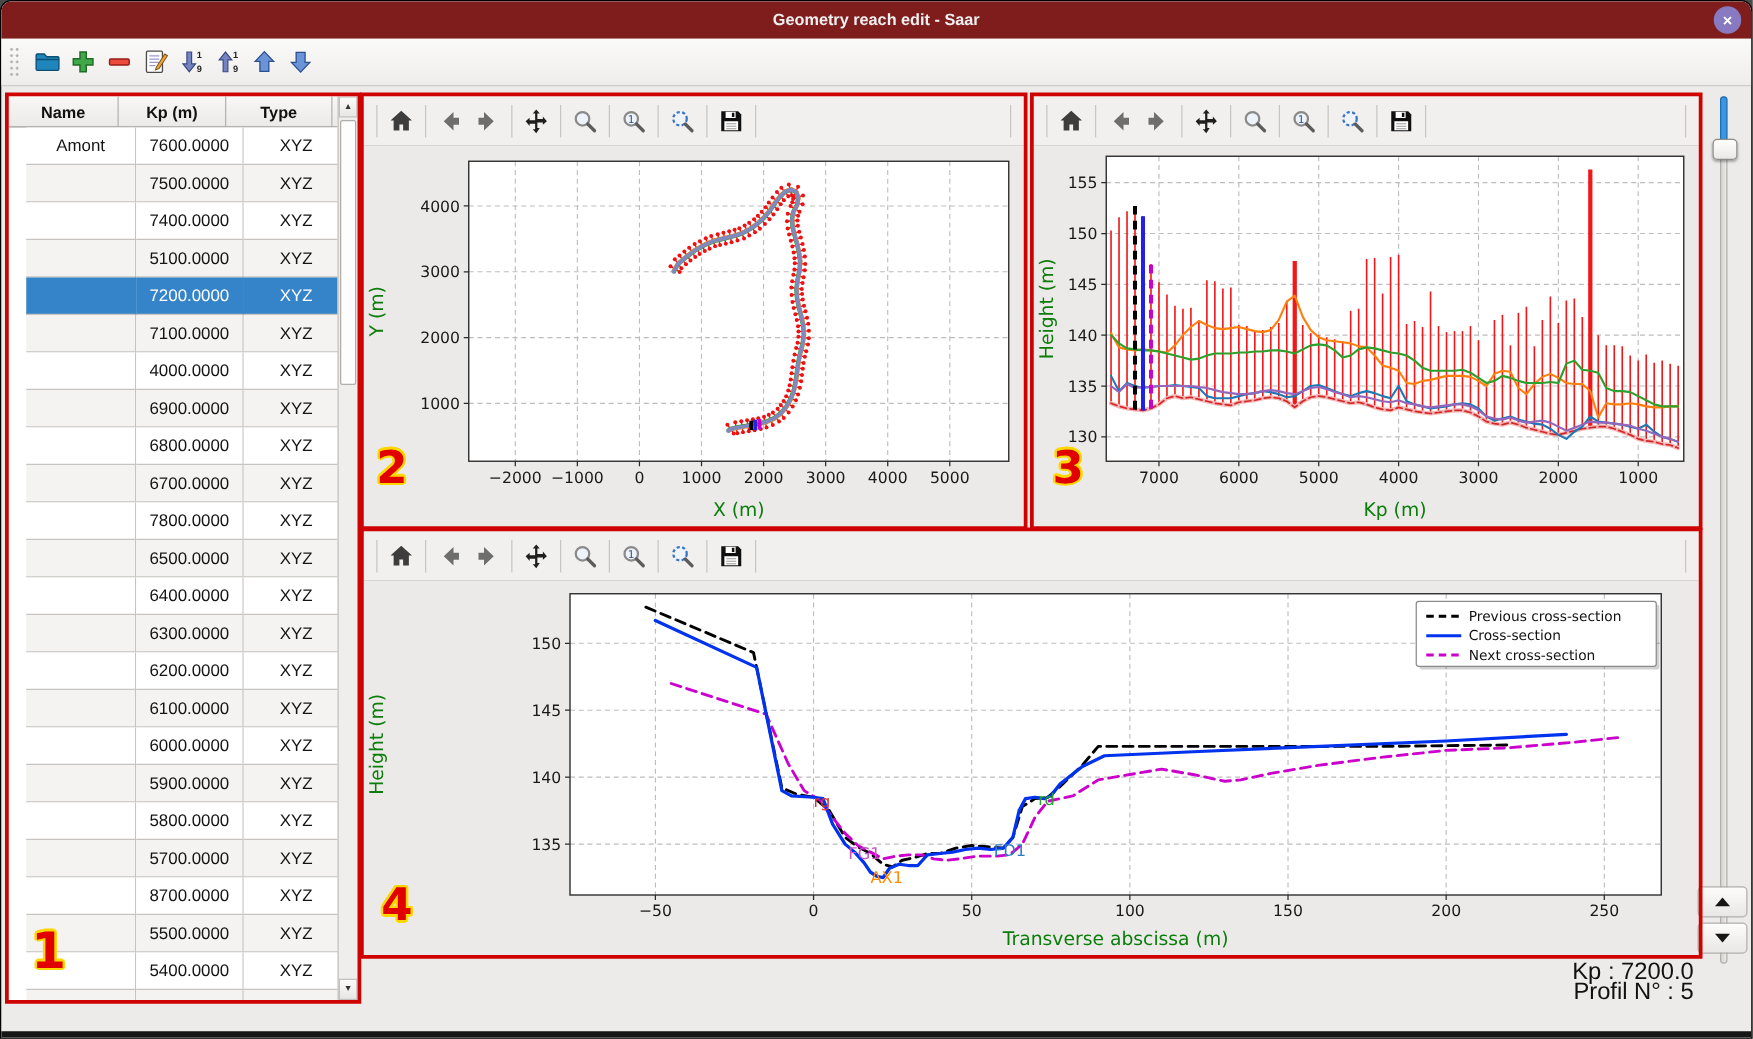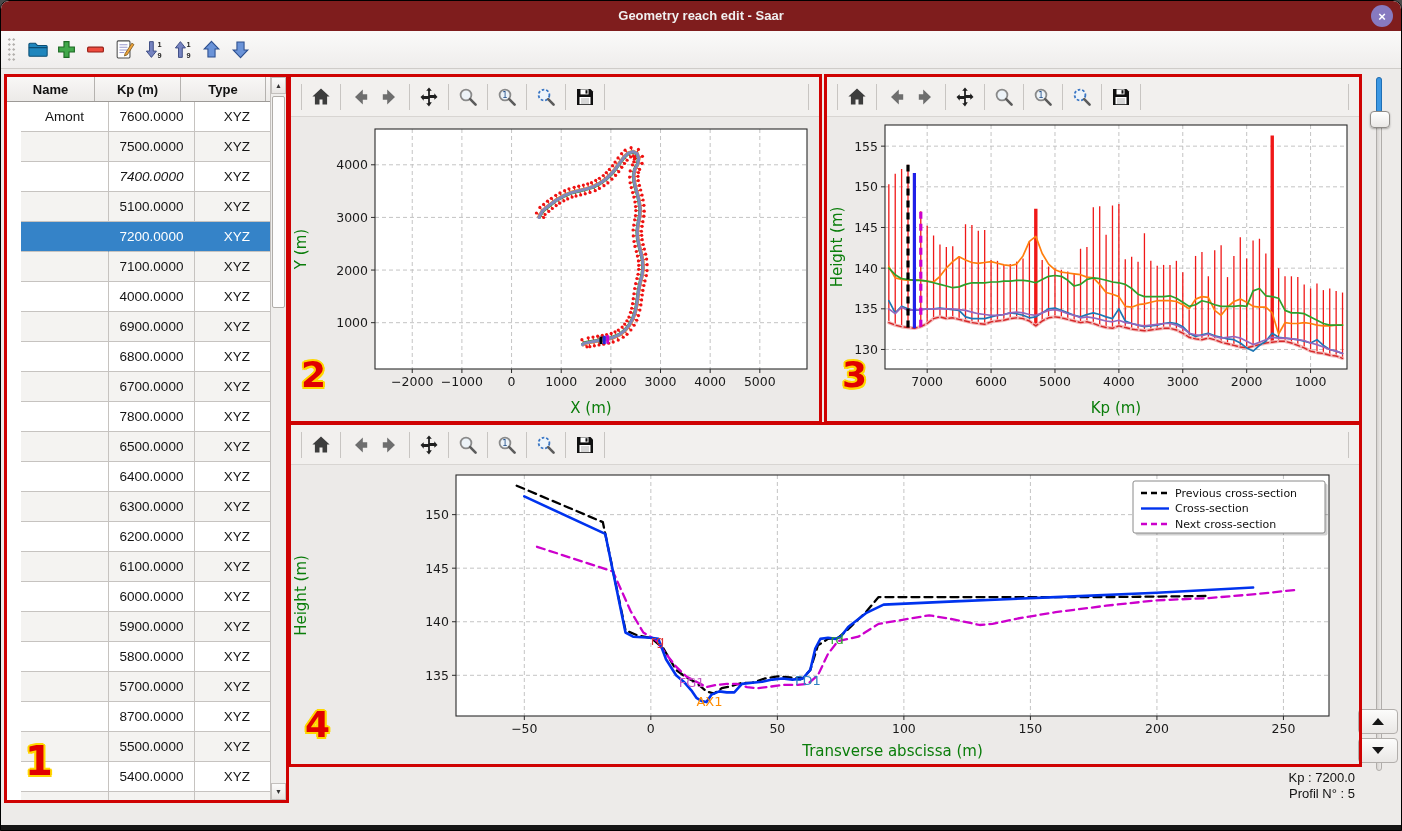--- a/index.html
+++ b/index.html
@@ -59,21 +59,21 @@
                   border:1px solid #b0adaa;border-radius:3px;box-sizing:border-box;}
   .vslider .fill{position:absolute;left:7px;top:0;width:6px;height:36px;background:#3b97e3;border:1px solid #1f6fb5;
                  border-radius:3px;box-sizing:border-box;}
   .vslider .handle{position:absolute;left:1px;top:34px;width:18px;height:15px;background:linear-gradient(#ffffff,#eae8e6);
                    border:1px solid #8f8c89;border-radius:4px;box-shadow:0 1px 2px rgba(0,0,0,.3);cursor:grab;}
   .nav{position:absolute;left:1357px;width:40px;height:25px;background:linear-gradient(#fcfcfb,#e9e7e5);
        border:1px solid #b2afac;border-radius:4px;display:flex;align-items:center;justify-content:center;padding:0;cursor:pointer;}
   .nav.up{top:708px}.nav.down{top:737px}
   .tri-up{width:0;height:0;border-left:6px solid transparent;border-right:6px solid transparent;border-bottom:7px solid #161616;}
   .tri-down{width:0;height:0;border-left:6px solid transparent;border-right:6px solid transparent;border-top:7px solid #161616;}
-  .status-info{position:absolute;right:46px;top:769px;text-align:right;font-size:13px;color:#111;line-height:16px;}
+  .status-info{position:absolute;right:46px;top:769px;text-align:right;font-size:19px;color:#111;line-height:16px;}
   
   .ann-num{position:absolute;font-family:"DejaVu Sans",sans-serif;font-weight:bold;color:#e00000;font-size:36px;line-height:1;
            z-index:30;pointer-events:none;
            text-shadow:2px 0 #ffd700,-2px 0 #ffd700,0 2px #ffd700,0 -2px #ffd700,
                        1.5px 1.5px #ffd700,-1.5px 1.5px #ffd700,1.5px -1.5px #ffd700,-1.5px -1.5px #ffd700;}
   .n1{left:24px;top:740px;font-size:40px;}
   .n2{left:300px;top:356px;}
   .n3{left:841px;top:356px;}
   .n4{left:304px;top:706px;}
   .bottombar{position:absolute;left:0;right:0;bottom:0;height:5px;background:#161616;}
@@ -173,21 +173,21 @@
               <div class="td" style="width: 86px;">7600.0000</div>
               <div class="td" style="width: 85px;">XYZ</div>
             </div>
             <div class="tr alt">
               <div class="td" style="width: 88px;"></div>
               <div class="td" style="width: 86px;">7500.0000</div>
               <div class="td" style="width: 85px;">XYZ</div>
             </div>
             <div class="tr">
               <div class="td" style="width: 88px;"></div>
-              <div class="td" style="width: 86px; font-style: italic;">7400.0000</div>
+              <div class="td" style="width: 86px;">7400.0000</div>
               <div class="td" style="width: 85px;">XYZ</div>
             </div>
             <div class="tr alt">
               <div class="td" style="width: 88px;"></div>
               <div class="td" style="width: 86px;">5100.0000</div>
               <div class="td" style="width: 85px;">XYZ</div>
             </div>
             <div class="tr sel">
               <div class="td" style="width: 88px;"></div>
               <div class="td" style="width: 86px;">7200.0000</div>

